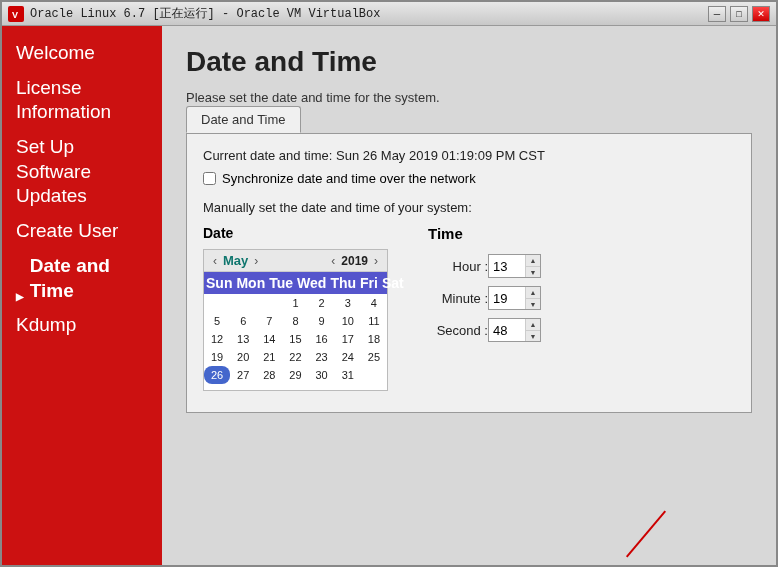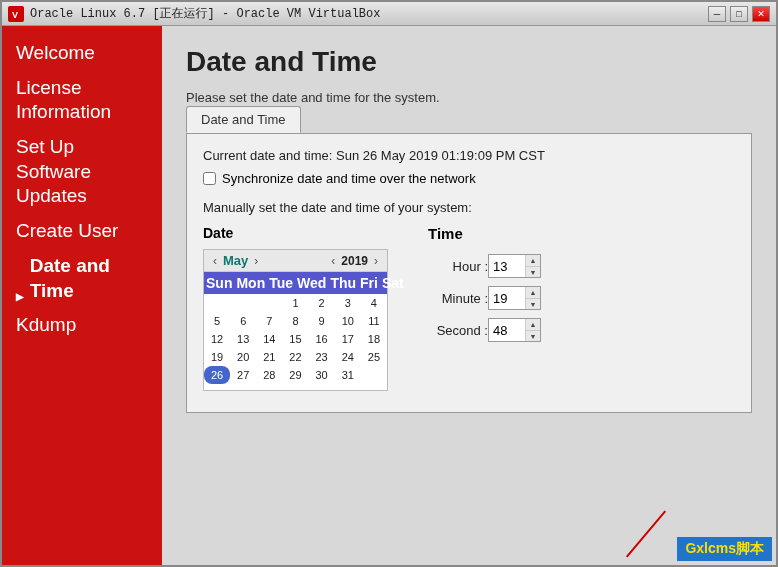--- a/index.html
+++ b/index.html
@@ -505,14 +505,13 @@
             </div>
           </div>
 
         </div>
       </div>
     </div>
   </div>
 
   <div class="red-line"></div>
 
-  <div class="watermark">Gxlcms脚本</div>
 </div>
 
 </body></html>

